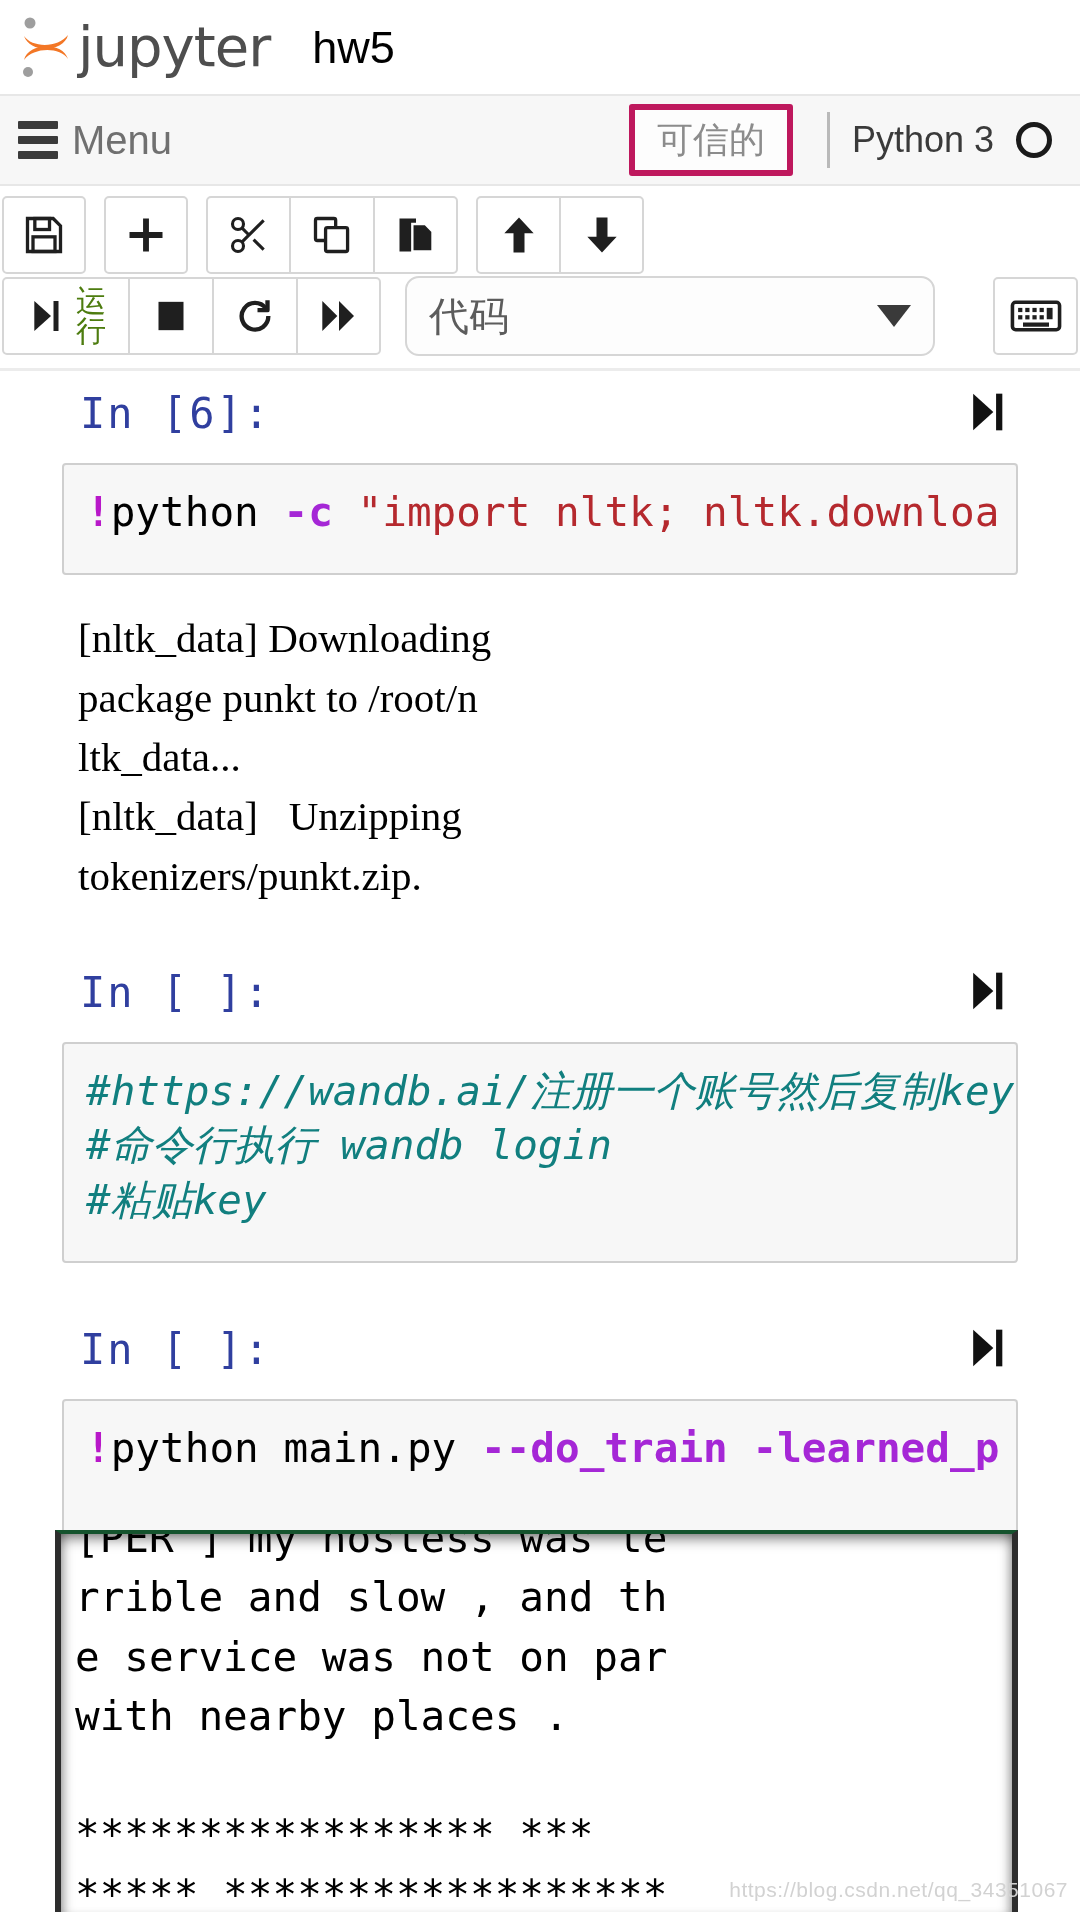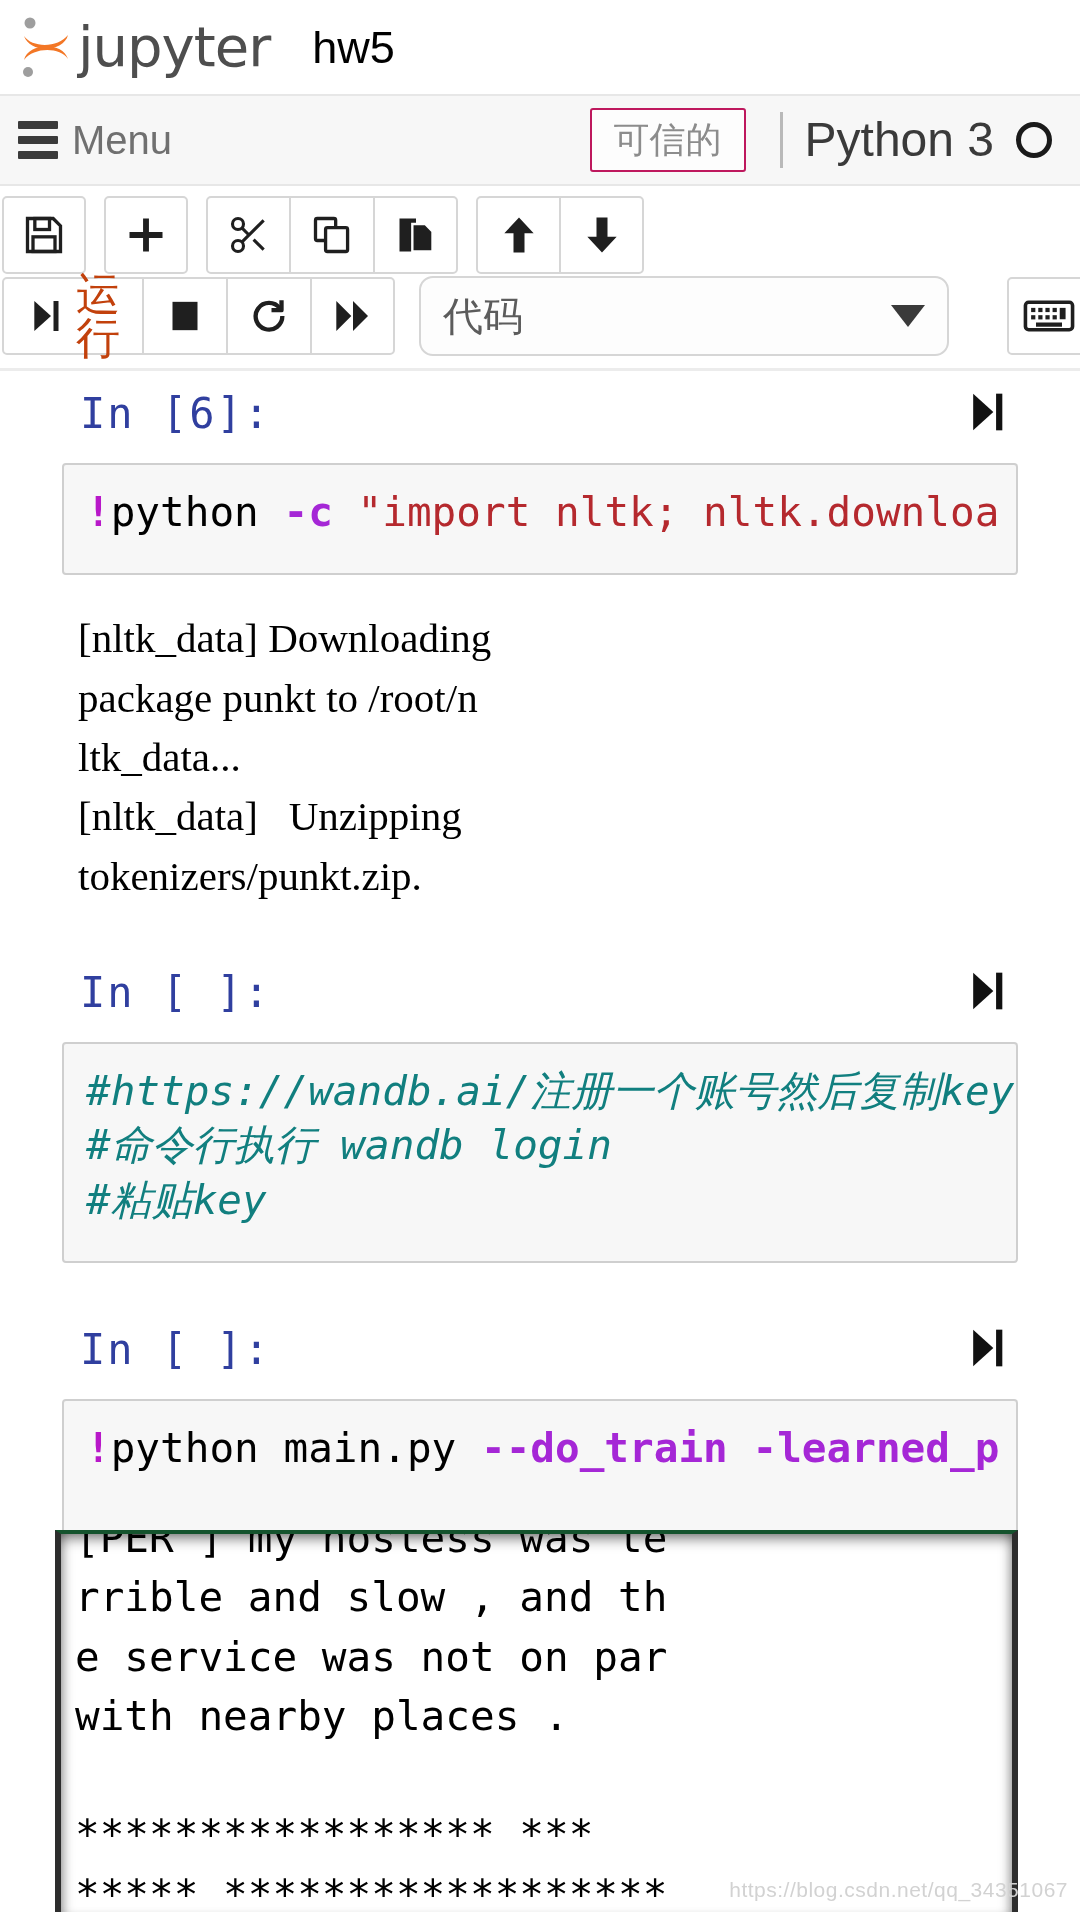--- a/index.html
+++ b/index.html
@@ -75,39 +75,39 @@
     border: none;
     cursor: pointer;
     padding: 0;
   }
   .hamburger { display: flex; flex-direction: column; gap: 7px; width: 40px; }
   .hamburger span { display: block; height: 8px; background: #3b3b3b; border-radius: 1px; }
   .menu-label { font-size: 40px; color: #707070; font-family: "Liberation Sans", sans-serif; line-height: 1; }
 
   .trusted-badge {
     margin-left: auto;
-    border: 2px solid #be185d;
+    border: 6px solid #be185d;
     background: #fdfdfd;
     color: #8c8c8c;
     font-size: 36px;
     padding: 12px 22px;
     border-radius: 3px;
     font-family: "Liberation Sans", sans-serif;
     line-height: 1;
     cursor: pointer;
   }
   .kernel-area {
     display: flex;
     align-items: center;
     gap: 22px;
     margin-left: 34px;
     margin-right: 10px;
   }
   .kernel-sep { width: 3px; height: 56px; background: #b9b9b9; }
-  .kernel-name { font-size: 48px; color: #3a3a3a; font-family: "Liberation Sans", sans-serif; line-height: 1; }
+  .kernel-name { font-size: 36px; color: #3a3a3a; font-family: "Liberation Sans", sans-serif; line-height: 1; }
   .kernel-idle {
     width: 36px; height: 36px; border-radius: 50%;
     border: 5px solid #1a1a1a; background: transparent;
   }
 
   
   .toolbar {
     padding: 10px 0 0 0;
     background: #fff;
     border-bottom: 3px solid #ececec;
@@ -126,21 +126,21 @@
     justify-content: center;
     cursor: pointer;
     padding: 0 12px;
   }
   .tb-group .tb-btn { border-radius: 0; border-left-width: 1px; border-right-width: 1px; }
   .tb-group .tb-btn:first-child { border-radius: 5px 0 0 5px; border-left-width: 2px; }
   .tb-group .tb-btn:last-child { border-radius: 0 5px 5px 0; border-right-width: 2px; }
   .tb-group .tb-btn:only-child { border-radius: 5px; border-width: 2px; }
   .tb-btn svg { display: block; }
   .run-label {
-    font-size: 44px; color: #c2410c; margin-left: 10px;
+    font-size: 30px; color: #4d7c0f; margin-left: 10px;
     font-family: "Liberation Sans", sans-serif; line-height: 1;
   }
   .cell-type-select {
     height: 80px;
     flex: 0 0 530px;
     width: 530px;
     border: 2px solid #d6d6d6;
     border-radius: 14px;
     background: #fdfdfd;
     display: flex;

